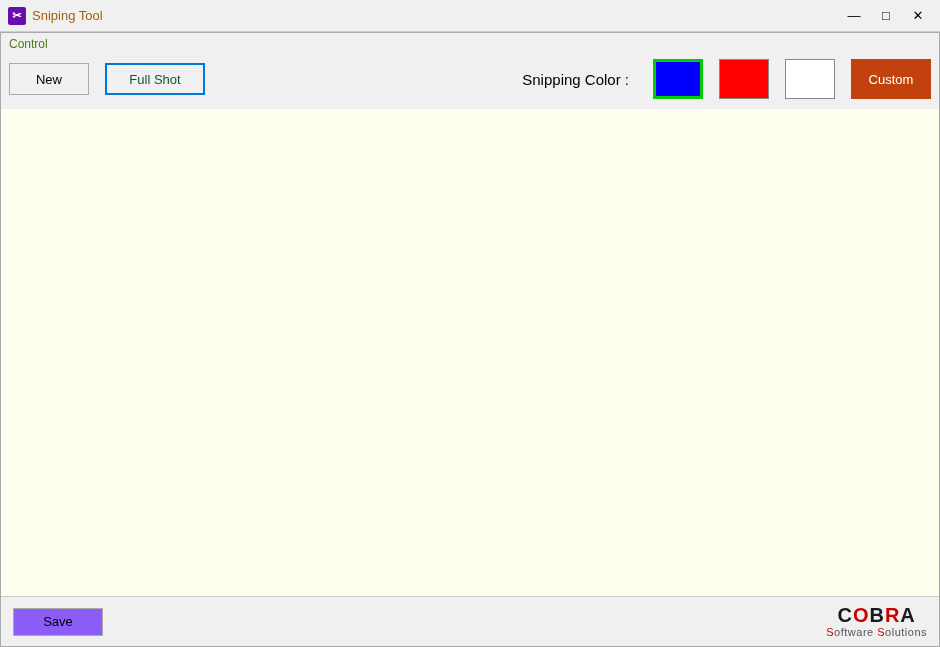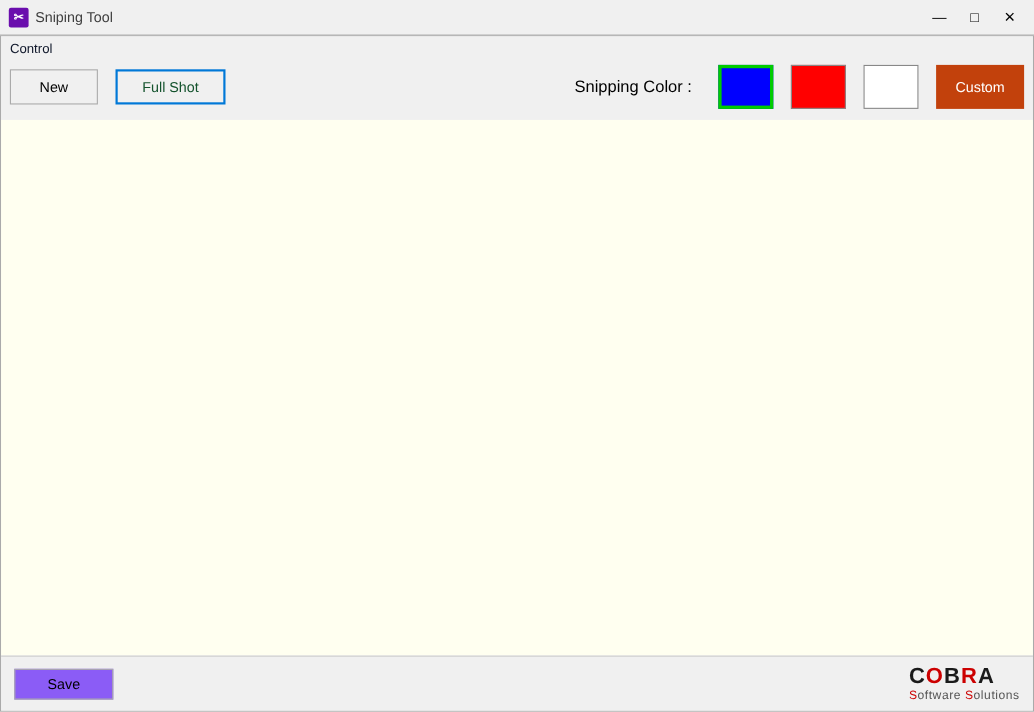--- a/index.html
+++ b/index.html
@@ -30,21 +30,21 @@
     }
 
     .title-bar-left {
       display: flex;
       align-items: center;
       gap: 6px;
     }
 
     .title-bar-title {
       font-size: 13px;
-      color: #404040;
+      color: #a16207;
     }
 
     .title-bar-controls {
       display: flex;
       align-items: center;
       gap: 4px;
     }
 
     .title-bar-btn {
       width: 28px;
@@ -69,21 +69,21 @@
     }
 
     
     .toolbar-section {
       background: #f0f0f0;
       padding: 4px 8px 2px 8px;
     }
 
     .control-label {
       font-size: 12px;
-      color: #0f172a;
+      color: #4d7c0f;
       margin-bottom: 4px;
     }
 
     .toolbar {
       display: flex;
       align-items: center;
       gap: 16px;
       padding: 4px 0 8px 0;
     }
 
@@ -172,21 +172,21 @@
       background: #8b5cf6;
       border: 1px solid #aaa;
       cursor: pointer;
       font-size: 13px;
       color: #000;
     }
 
     .cobra-logo {
       display: flex;
       flex-direction: column;
-      align-items: flex-start;
+      align-items: center;
       line-height: 1.1;
     }
 
     .cobra-text {
       font-size: 20px;
       font-weight: bold;
       letter-spacing: 1px;
     }
 
     .cobra-c { color: #1a1a1a; }

